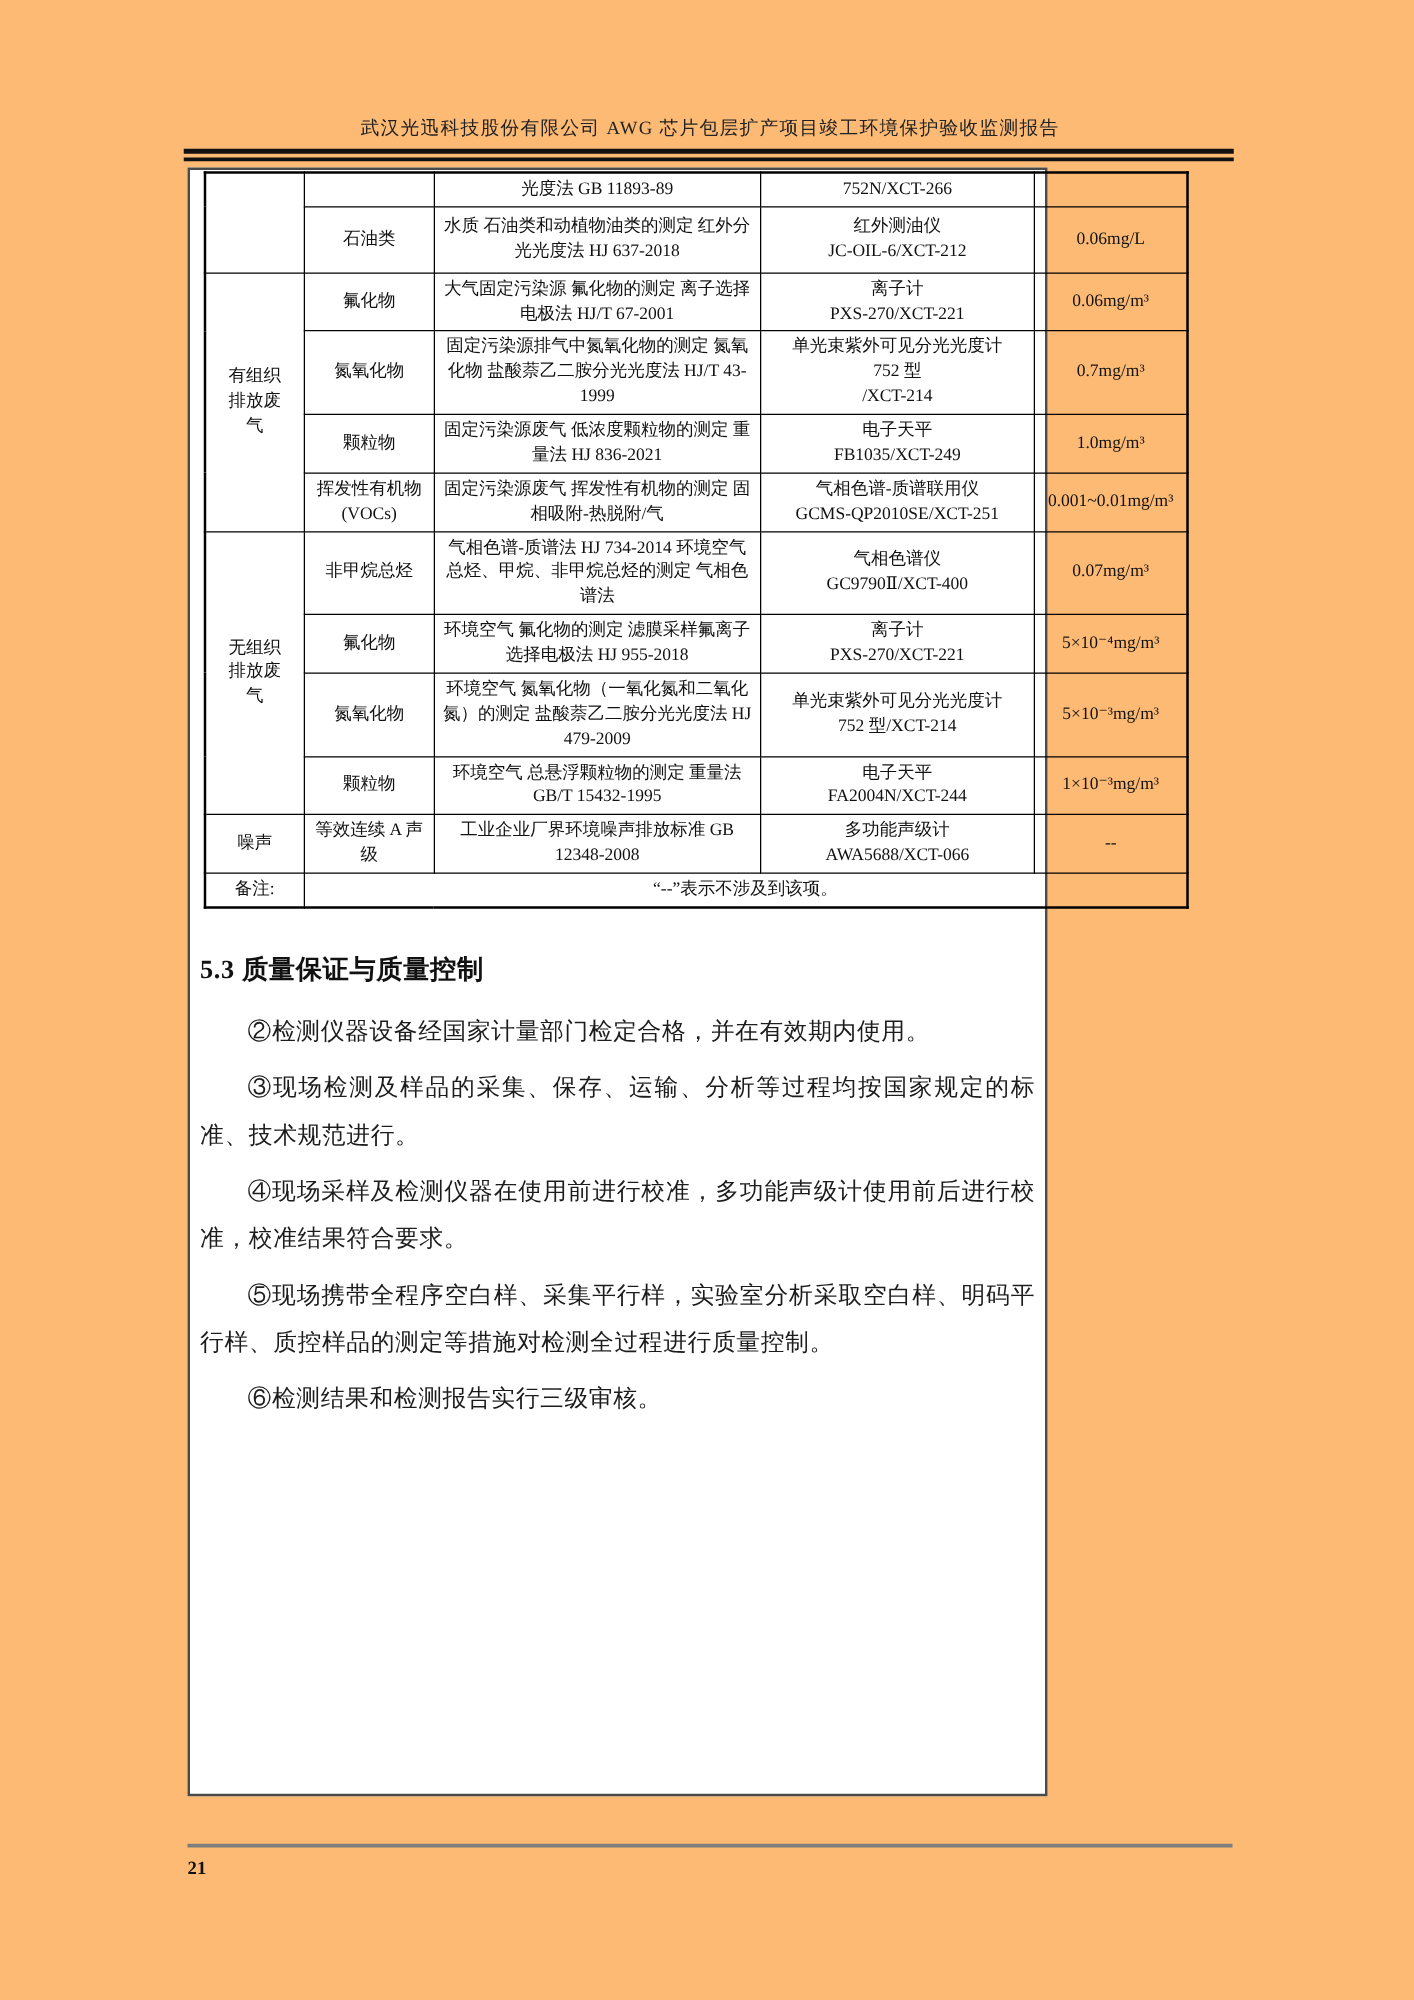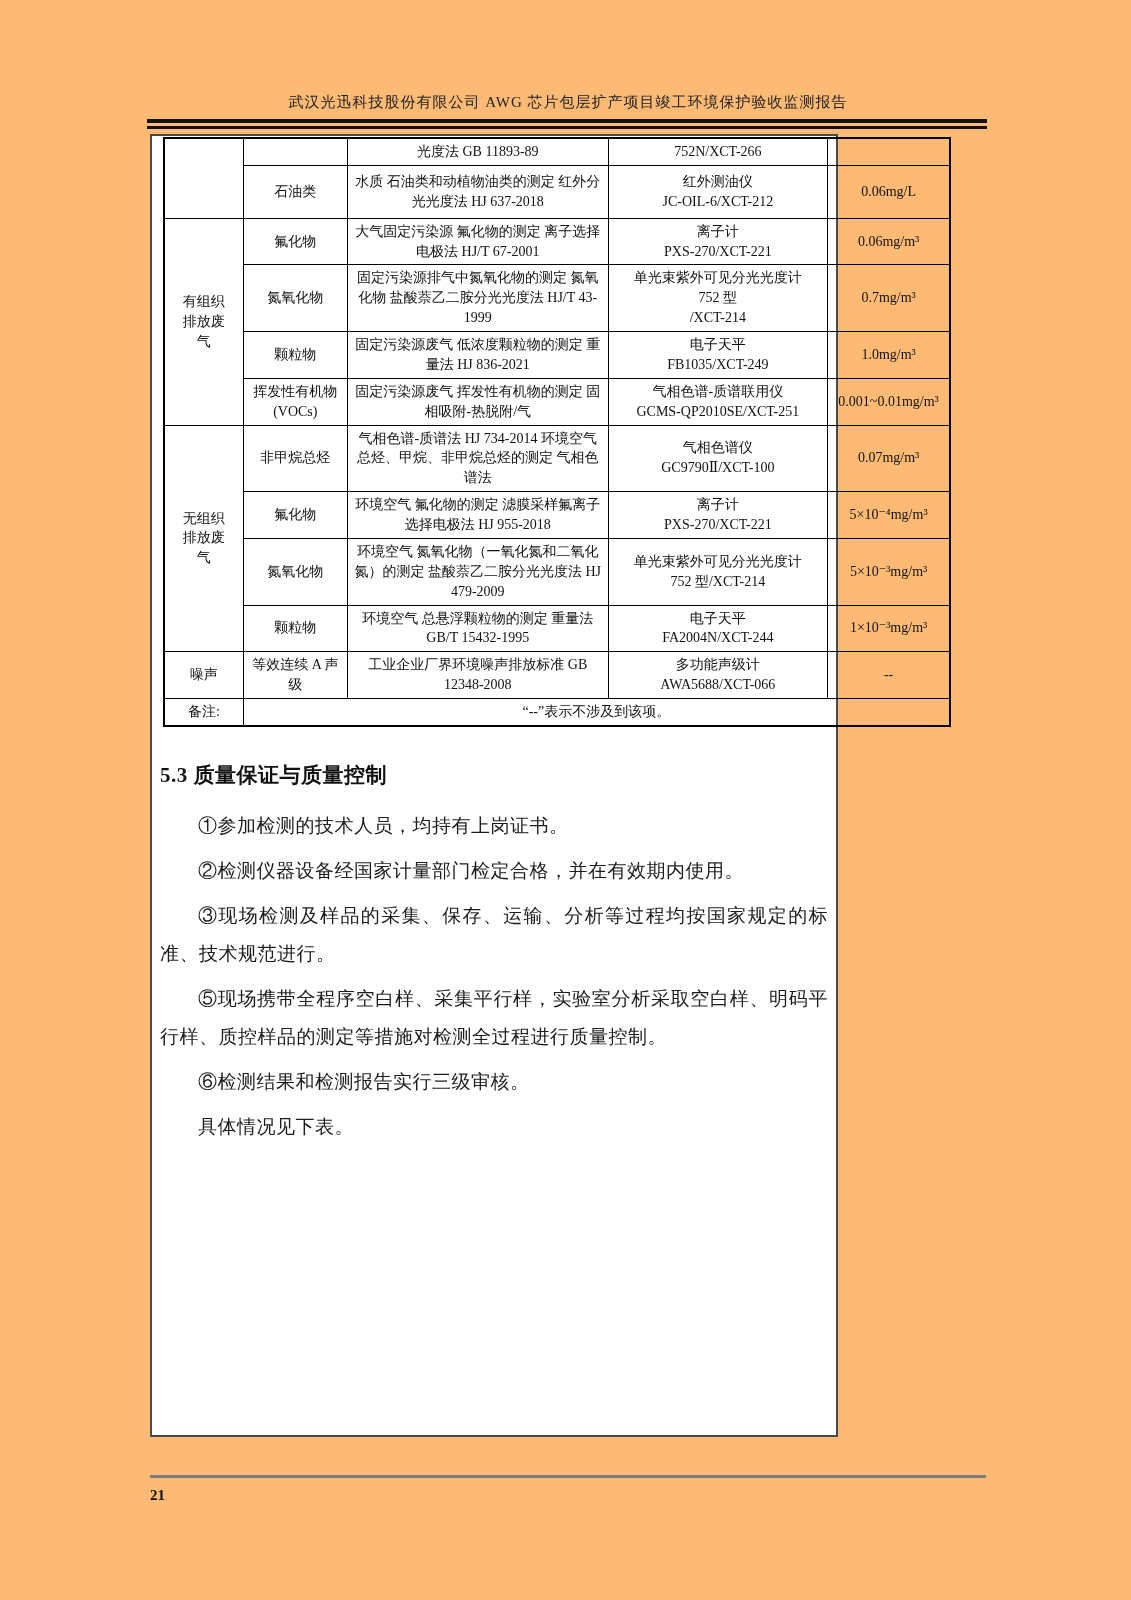--- a/index.html
+++ b/index.html
@@ -149,21 +149,21 @@
           <td>固定污染源废气 挥发性有机物的测定 固相吸附-热脱附/气</td>
           <td>气相色谱-质谱联用仪
 GCMS-QP2010SE/XCT-251</td>
           <td>0.001~0.01mg/m³</td>
         </tr>
         <tr>
           <td rowspan="4" class="cat-cell"><span class="cat-inner">无组织排放废气</span></td>
           <td>非甲烷总烃</td>
           <td>气相色谱-质谱法 HJ 734-2014 环境空气总烃、甲烷、非甲烷总烃的测定 气相色谱法</td>
           <td>气相色谱仪
-GC9790Ⅱ/XCT-100</td>
+GC9790Ⅱ/XCT-400</td>
           <td>0.07mg/m³</td>
         </tr>
         <tr>
           <td>氟化物</td>
           <td>环境空气 氟化物的测定 滤膜采样氟离子选择电极法 HJ 955-2018</td>
           <td>离子计
 PXS-270/XCT-221</td>
           <td>5×10⁻⁴mg/m³</td>
         </tr>
         <tr>
@@ -191,26 +191,25 @@
         <tr>
           <td class="remark-label">备注:</td>
           <td colspan="4" class="remark-text">“--”表示不涉及到该项。</td>
         </tr>
       </tbody>
     </table>
 
     <div class="section-heading">5.3 质量保证与质量控制</div>
 
     <div class="body-text">
-      <p>①参加检测的技术人员，均持有上岗证书。</p>
       <p>②检测仪器设备经国家计量部门检定合格，并在有效期内使用。</p>
       <p>③现场检测及样品的采集、保存、运输、分析等过程均按国家规定的标准、技术规范进行。</p>
+      <p>④现场采样及检测仪器在使用前进行校准，多功能声级计使用前后进行校准，校准结果符合要求。</p>
       <p>⑤现场携带全程序空白样、采集平行样，实验室分析采取空白样、明码平行样、质控样品的测定等措施对检测全过程进行质量控制。</p>
       <p>⑥检测结果和检测报告实行三级审核。</p>
-      <p>具体情况见下表。</p>
     </div>
 
   </div>
 
   <div class="footer-rule"></div>
   <div class="page-number">21</div>
 
 </div>
 
 </body></html>

